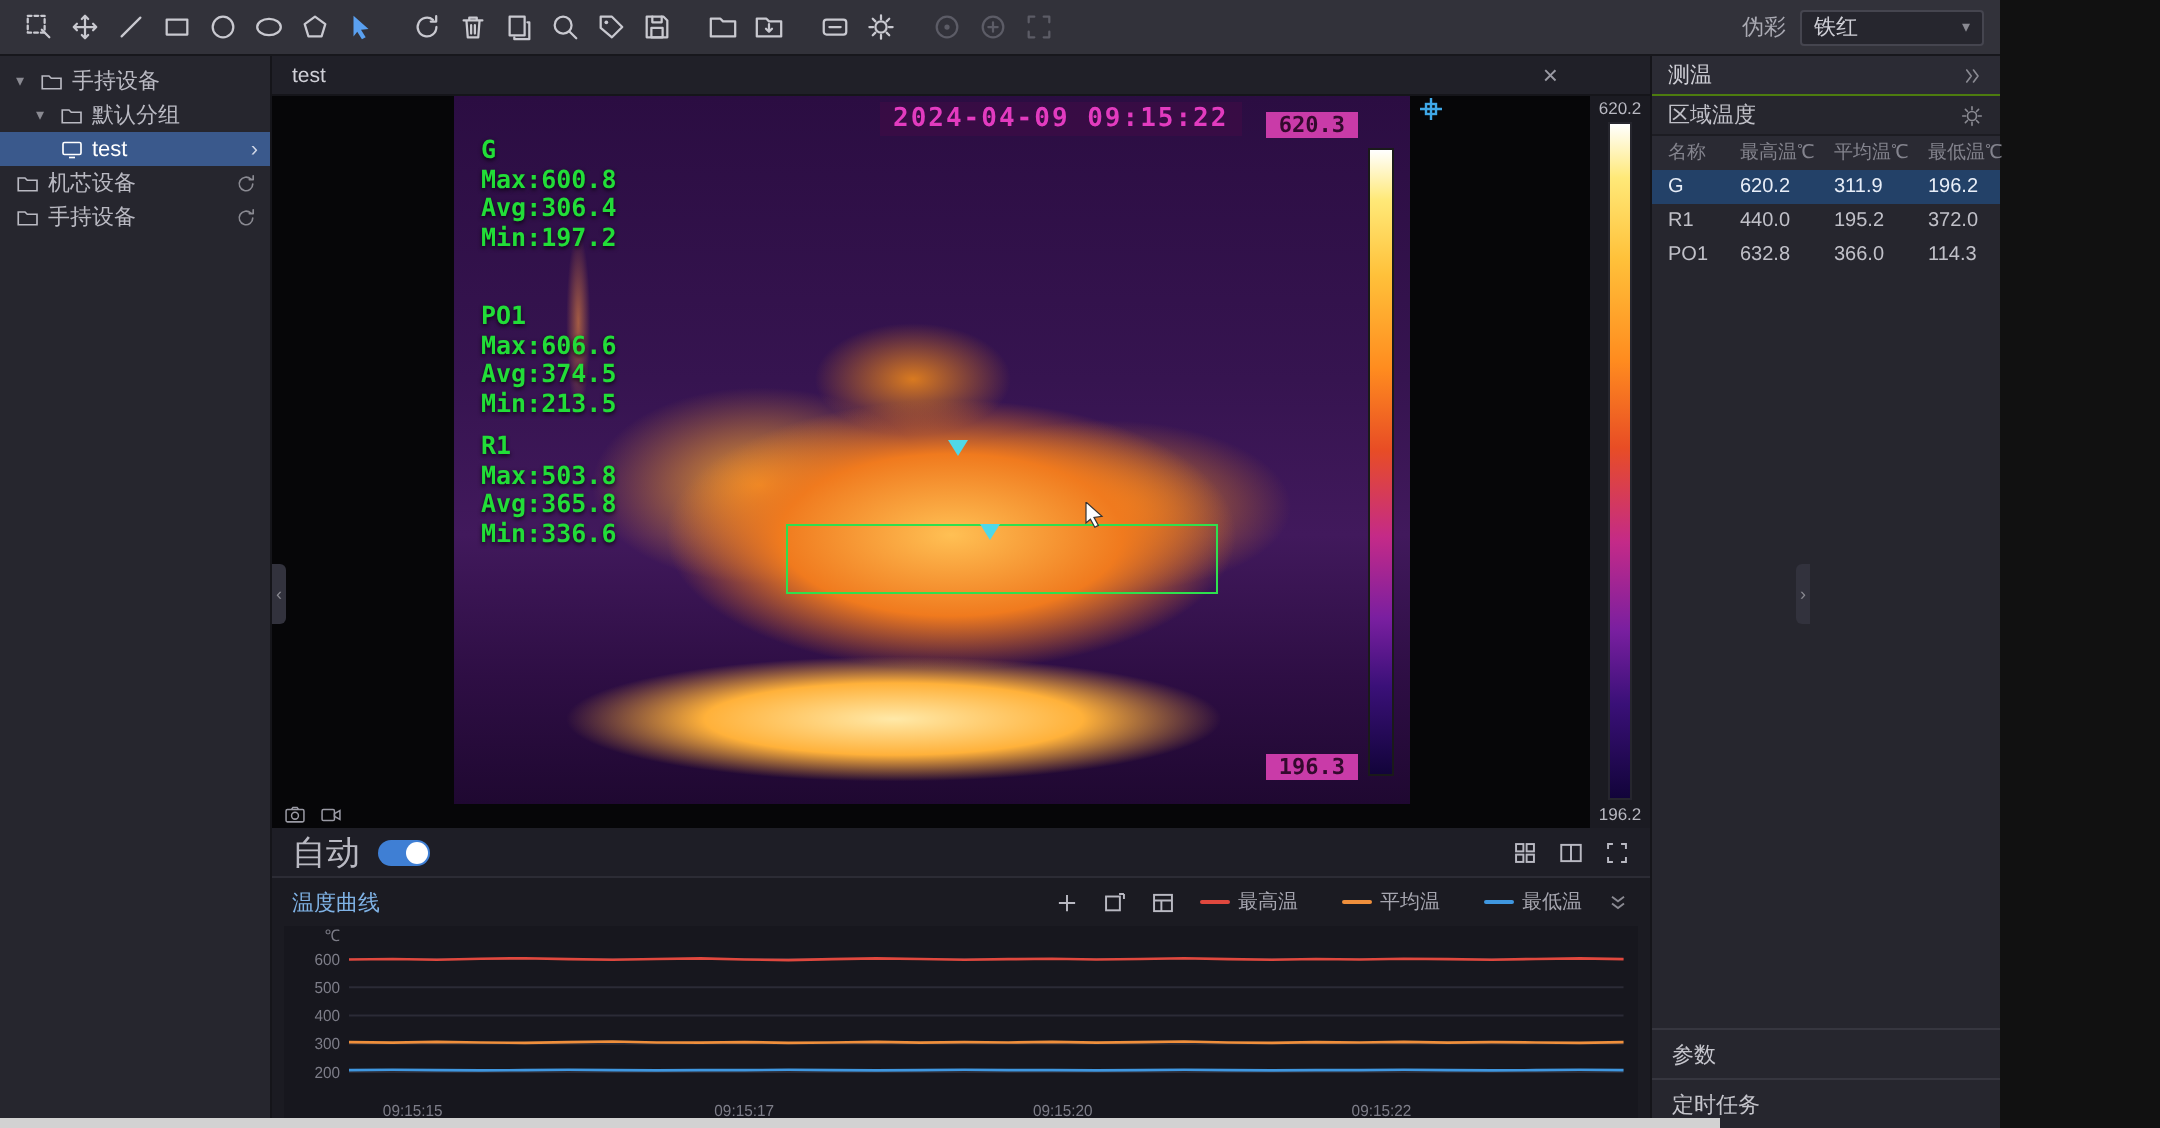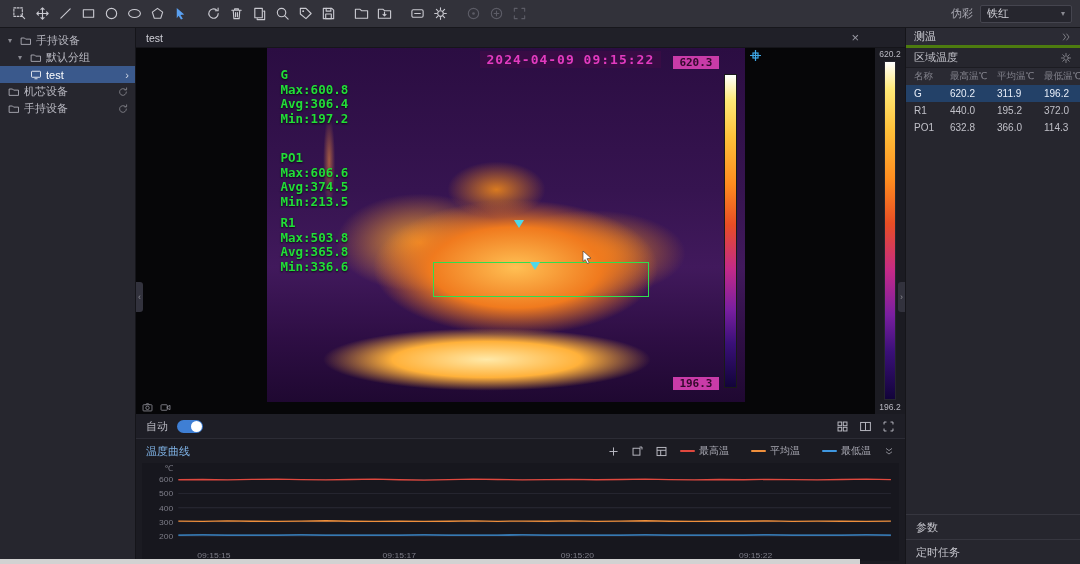--- a/index.html
+++ b/index.html
@@ -1,18 +1,18 @@
 <!DOCTYPE html>
 <html><head>
 <meta charset="utf-8">
 <style>
   * { margin:0; padding:0; box-sizing:border-box; }
   html,body { width:1080px; height:564px; background:#111; overflow:hidden; }
   body { font-family:"Liberation Sans", sans-serif; }
-  .app { position:relative; width:1080px; height:564px; background:#6d28d9; display:flex; flex-direction:column; color:#c5c5cc; }
+  .app { position:relative; width:1000px; height:564px; background:#6d28d9; display:flex; flex-direction:column; color:#c5c5cc; }
 
   
   .toolbar { height:28px; flex-shrink:0; background:#32323a; border-bottom:1px solid #17171c; display:flex; align-items:center; padding:0 8px; gap:1px; }
   .tbtn { width:22px; height:22px; display:flex; align-items:center; justify-content:center; border-radius:3px; color:#c9c9d0; background:none; border:none; cursor:pointer; }
   .tbtn svg { width:15px; height:15px; stroke:currentColor; fill:none; stroke-width:1.2; stroke-linecap:round; stroke-linejoin:round; }
   .tbtn.dim { color:#5c5c66; }
   .tbtn.active { color:#5aa0f0; }
   .tgap { width:9px; }
   .toolbar-right { margin-left:auto; display:flex; align-items:center; gap:7px; }
   .pc-label { font-size:11px; color:#a9a9b2; }
@@ -63,40 +63,40 @@
   .cursor-svg { position:absolute; width:13px; height:13px; }
   .crosshair { position:absolute; top:0; left:50%; margin-left:243px; color:#3fa8e8; }
   .crosshair svg { width:13px; height:13px; stroke:currentColor; fill:none; stroke-width:1.2; }
   .canvas-tools { position:absolute; left:6px; bottom:1px; display:flex; gap:7px; color:#9a9aa4; }
   .canvas-tools svg { width:11px; height:11px; stroke:currentColor; fill:none; stroke-width:1.1; }
 
   .scalecol { width:30px; flex-shrink:0; background:#1b1b22; display:flex; flex-direction:column; align-items:center; padding:1px 0 2px; font-size:8.5px; color:#b9b9c2; }
   .scale-grad { width:12px; flex:1; margin:2px 0; border:1px solid #26262e;
     background:linear-gradient(180deg,#ffffff 0%,#ffe978 8%,#ffc13a 20%,#ff8c1f 35%,#e84d25 48%,#c42a88 62%,#7a1fa0 75%,#3a1078 86%,#12043a 100%); }
 
-  .subbar { height:24px; flex-shrink:0; display:flex; align-items:center; gap:9px; padding:0 10px; background:#1e1e26; font-size:11px; color:#b9b9c2; }
+  .subbar { height:24px; flex-shrink:0; display:flex; align-items:center; gap:9px; padding:0 10px; background:#1e1e26; font-size:17px; color:#b9b9c2; }
   .toggle { width:26px; height:13px; border-radius:7px; background:#3f7fd4; position:relative; border:none; cursor:pointer; }
   .toggle .knob { position:absolute; right:1px; top:1px; width:11px; height:11px; border-radius:50%; background:#fff; }
   .sub-icons { margin-left:auto; display:flex; gap:10px; color:#b9b9c2; }
   .sub-icons svg { width:13px; height:13px; stroke:currentColor; fill:none; stroke-width:1.2; }
 
   .chartpanel { flex:1; min-height:0; border-top:1px solid #2c2c35; display:flex; flex-direction:column; background:#1b1b22; }
   .chart-header { height:24px; flex-shrink:0; display:flex; align-items:center; gap:12px; padding:0 10px; }
   .chart-title { font-size:11px; color:#7fb2e5; }
   .chart-hicons { margin-left:auto; display:flex; gap:11px; color:#b9b9c2; }
   .chart-hicons svg { width:13px; height:13px; stroke:currentColor; fill:none; stroke-width:1.2; }
   .legend { display:flex; gap:22px; align-items:center; }
   .legend-item { display:flex; align-items:center; gap:4px; font-size:10px; color:#a6a6b0; }
   .legend-swatch { width:15px; height:2px; border-radius:1px; }
   .chart-body { flex:1; min-height:0; background:#17171e; margin:0 6px 3px 6px; }
   .chart-body svg { width:100%; height:100%; display:block; }
 
   
   .rightpanel { width:175px; flex-shrink:0; background:#26262e; border-left:1px solid #15151a; display:flex; flex-direction:column; }
-  .rp-header { height:20px; flex-shrink:0; display:flex; align-items:center; justify-content:space-between; padding:0 8px; font-size:11px; color:#cfcfd6; background:#2b2b34; border-bottom:3px solid #4d7c0f; }
+  .rp-header { height:20px; flex-shrink:0; display:flex; align-items:center; justify-content:space-between; padding:0 8px; font-size:11px; color:#cfcfd6; background:#2b2b34; border-bottom:1px solid #4d7c0f; }
   .rp-section { height:20px; flex-shrink:0; display:flex; align-items:center; justify-content:space-between; padding:0 8px; font-size:11px; color:#c0c0c8; background:#26262e; border-bottom:1px solid #1c1c22; }
   .rp-thead, .rp-row { display:grid; grid-template-columns:36px 47px 47px 45px; align-items:center; padding:0 4px 0 8px; }
   .rp-thead { height:17px; font-size:9.5px; color:#84848e; background:#2a2a33; }
   .rp-row { height:17px; font-size:10px; color:#c0c0c8; cursor:pointer; }
   .rp-row.selected { background:#234168; color:#e8eef8; }
   .rp-bottom { margin-top:auto; }
   .rp-brow { height:25px; display:flex; align-items:center; padding:0 10px; font-size:11px; color:#c5c5cc; border-top:1px solid #36363f; cursor:pointer; }
 
   .edge-handle { position:absolute; top:282px; width:7px; height:30px; background:#32323d; color:#8a8a92; font-size:9px; display:flex; align-items:center; justify-content:center; cursor:pointer; z-index:4; border:none; }
   .edge-left { left:136px; border-radius:0 3px 3px 0; }

